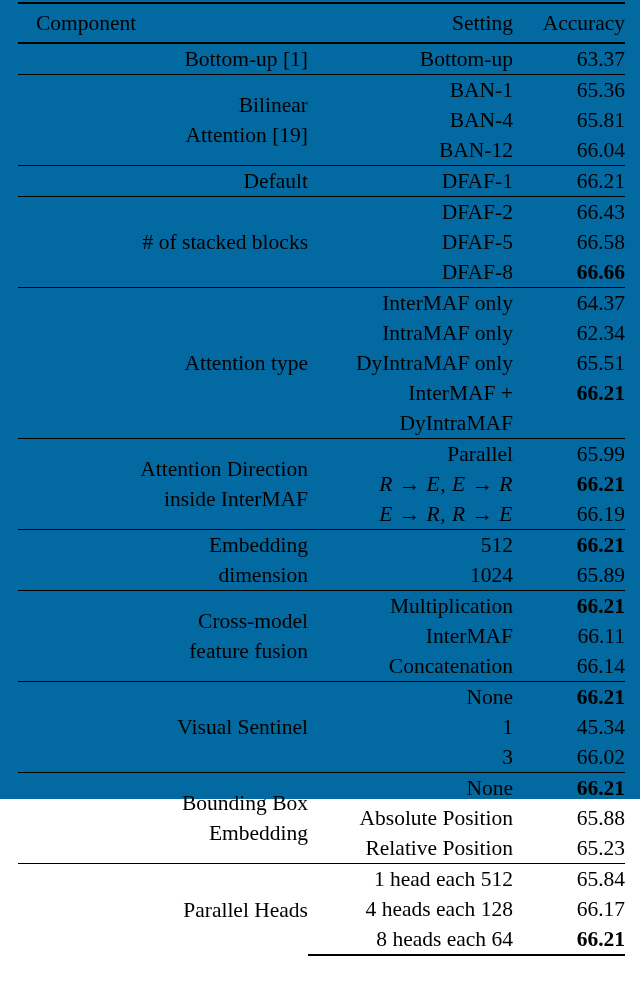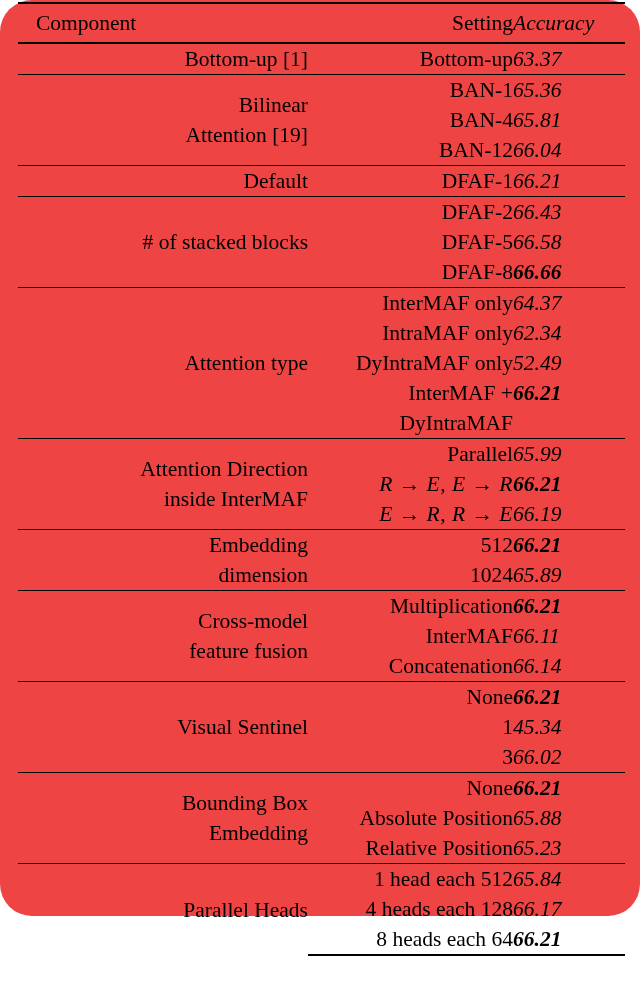--- a/index.html
+++ b/index.html
@@ -11,23 +11,22 @@
     width: 640px;
     height: 1001px;
     font-family: "Liberation Serif", "DejaVu Serif", serif;
     color: #000000;
     overflow: hidden;
   }
 
   .sheet {
     position: relative;
     width: 640px;
-    height: 916px;
-    background: #ef4444;
-    border-radius: 32px;
+    height: 799px;
+    background: #0369a1;
   }
 
   table.ablation {
     position: absolute;
     left: 18px;
     top: 2px;
     width: 607px;
     border-collapse: collapse;
     table-layout: fixed;
     font-size: 21.5px;
@@ -58,22 +57,21 @@
   }
 
   th.h-component, td.comp {
     text-align: left;
     padding-left: 18px;
   }
   th.h-setting, td.set {
     text-align: right;
   }
   th.h-accuracy, td.acc {
-    text-align: left;
-    font-style: italic;
+    text-align: right;
   }
 
   th.h-component, th.h-setting, th.h-accuracy {
     height: 38px;
     line-height: 38px;
     font-size: 21.5px;
   }
 
   td.comp, td.set, td.acc {
     height: 30px;
@@ -183,21 +181,21 @@
           </td>
           <td class="set">InterMAF only</td>
           <td class="acc">64.37</td>
         </tr>
         <tr>
           <td class="set">IntraMAF only</td>
           <td class="acc">62.34</td>
         </tr>
         <tr>
           <td class="set">DyIntraMAF only</td>
-          <td class="acc">52.49</td>
+          <td class="acc">65.51</td>
         </tr>
         <tr>
           <td class="set two-line-cell">
             <span class="two-line">InterMAF +</span>
             <span class="two-line">DyIntraMAF</span>
           </td>
           <td class="acc bold align-top">66.21</td>
         </tr>
         <tr class="group-start">
           <td class="comp align-mid" rowspan="3">

